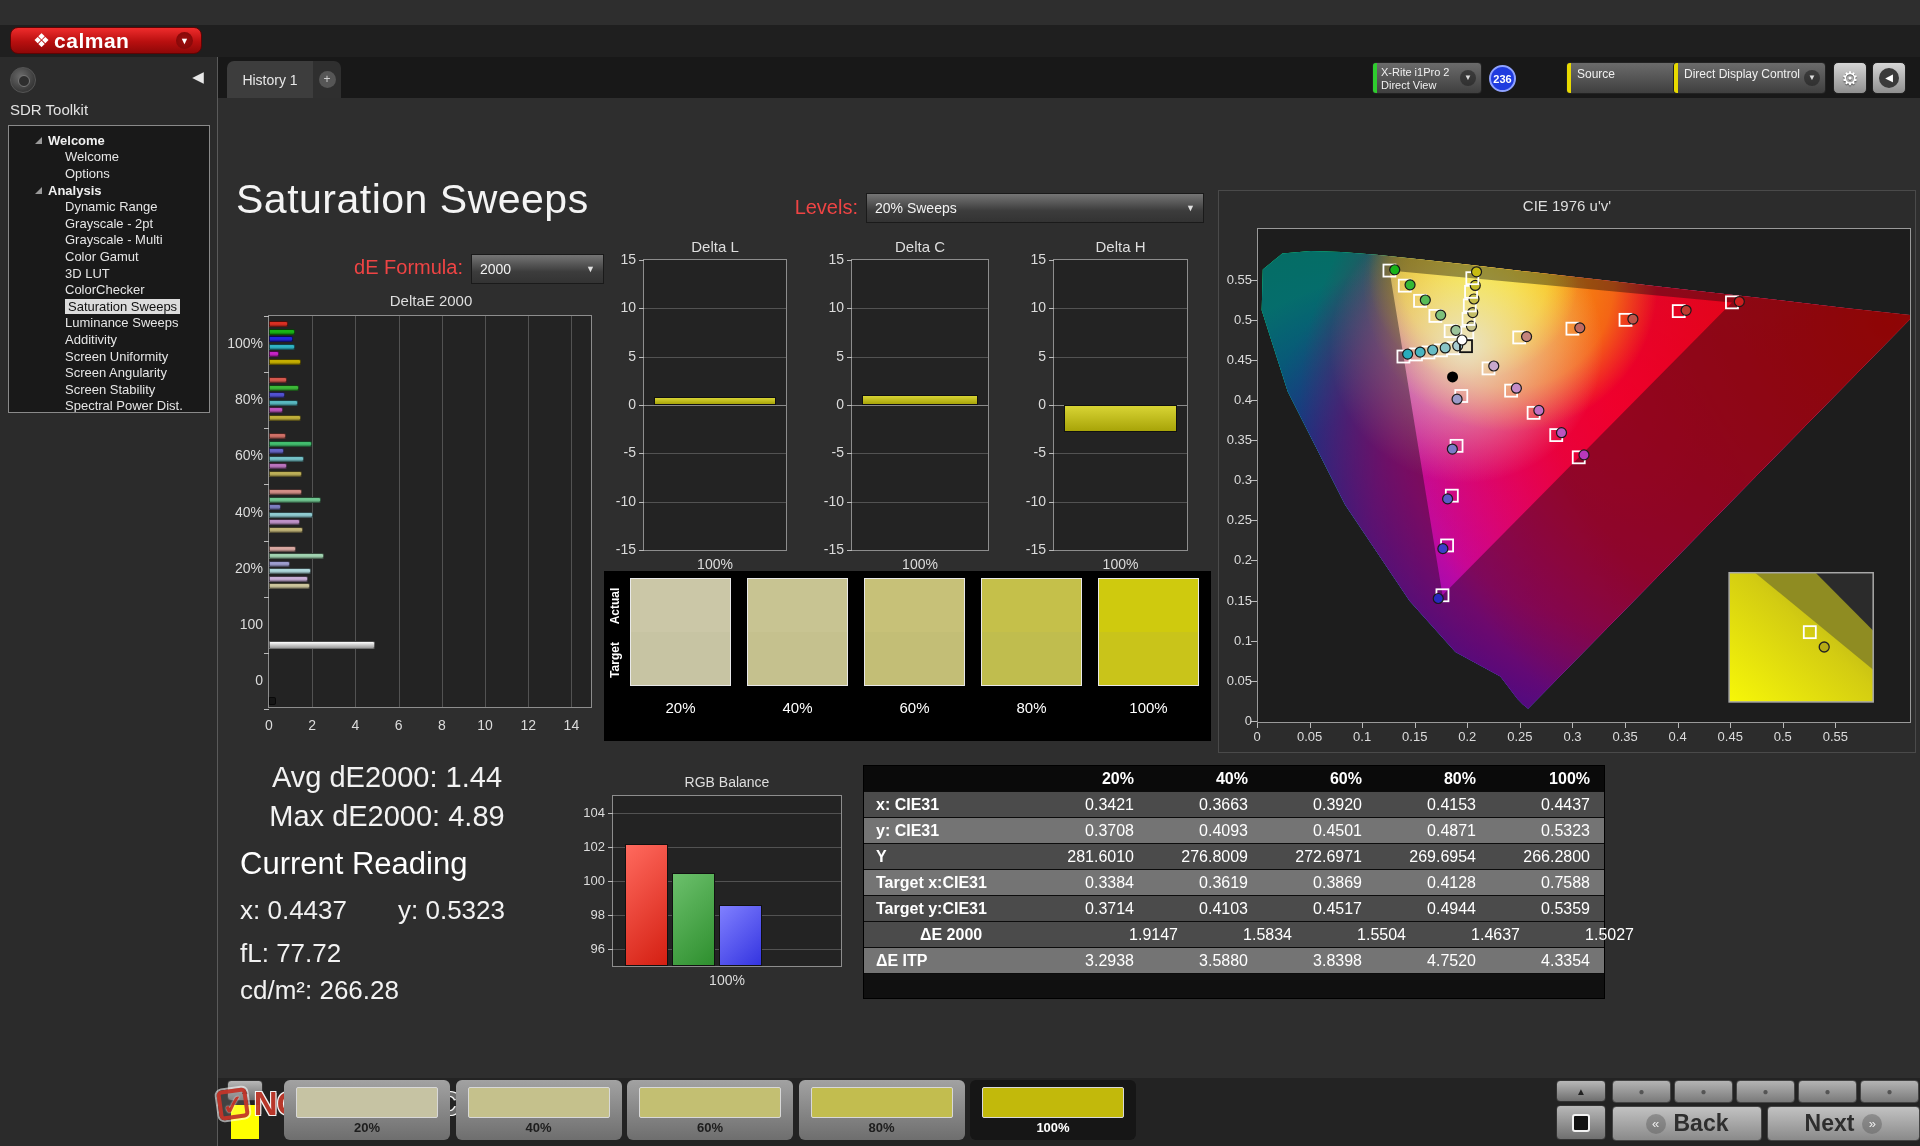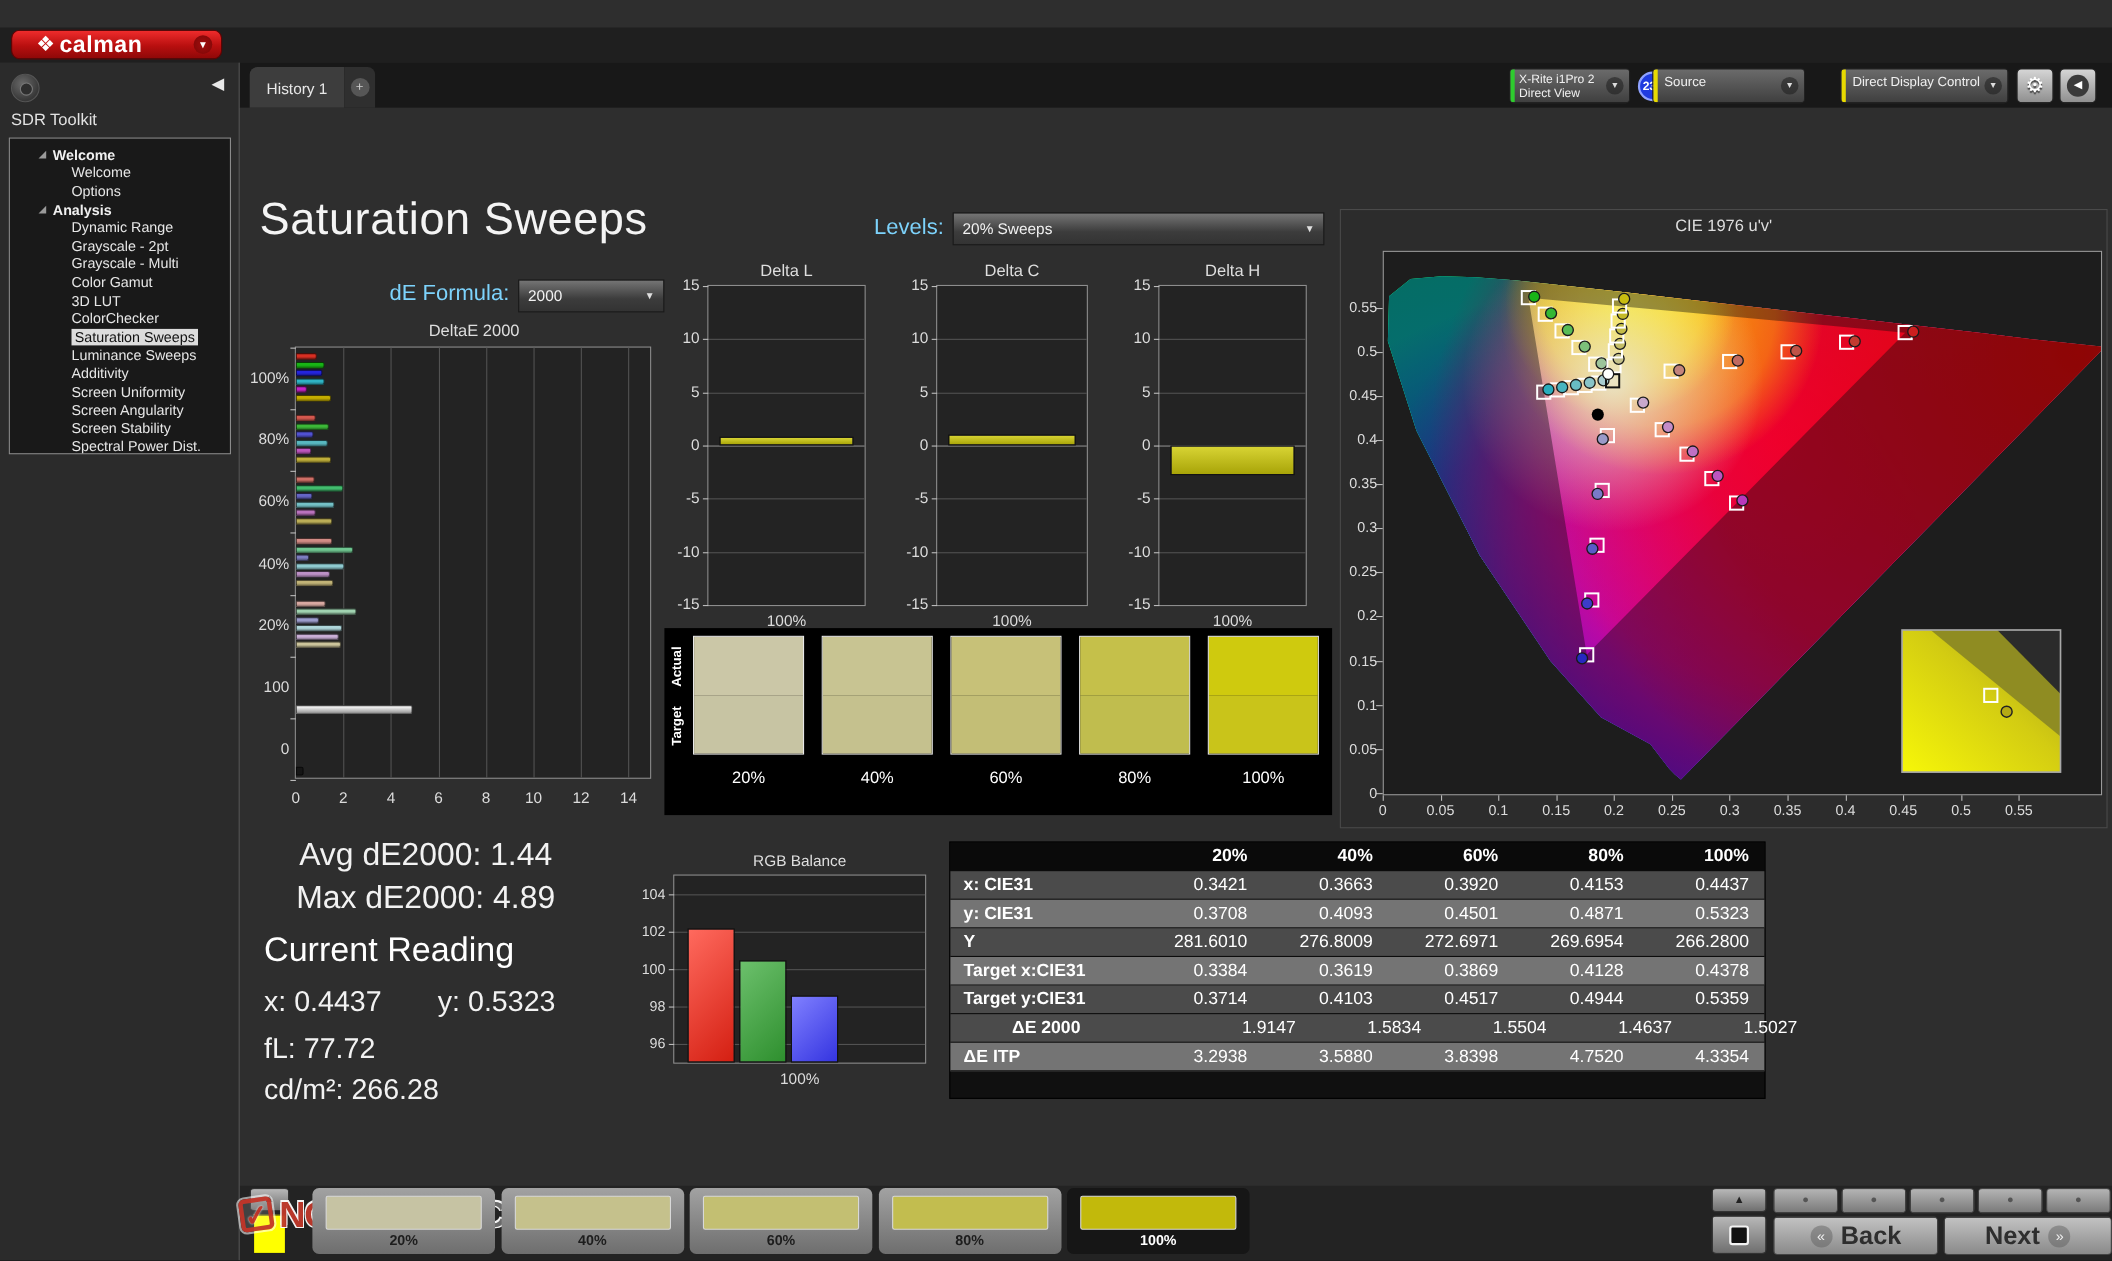--- a/index.html
+++ b/index.html
@@ -44,31 +44,31 @@
   
   #tabbar { left:218px; top:57px; width:1702px; height:41px; background:#181818; }
   #tab-history { left:9px; top:4px; width:86px; height:37px; background:#3d3d3d; border-radius:7px 0 0 0; color:#e8e8e8; font-size:14px; display:flex; align-items:center; justify-content:center; }
   #tab-add { left:95px; top:4px; width:28px; height:37px; background:#2f2f2f; border-radius:0 7px 0 0; display:flex; align-items:center; justify-content:center; }
   #tab-add b { width:17px; height:17px; border-radius:50%; background:#565656; color:#cfcfcf; font-size:12px; font-weight:normal; text-align:center; line-height:17px; }
   .hdrop { top:5px; height:32px; border-radius:4px; background:linear-gradient(#6b6b6b,#3f3f3f); border:1px solid #222; color:#f0f0f0; overflow:hidden; }
   .hdrop .stripe { position:absolute; left:0; top:0; width:4px; height:100%; }
   .hdrop .chev { position:absolute; right:5px; top:50%; margin-top:-8px; width:16px; height:16px; border-radius:50%; background:rgba(30,30,30,.55); color:#ddd; font-size:8px; text-align:center; line-height:16px; }
   #meter-drop { left:1154px; width:110px; font-size:11px; line-height:13px; padding:3px 0 0 8px; }
   #meter-badge { left:1271px; top:8px; width:27px; height:27px; border-radius:50%; background:#1f3bdf; border:2px solid #8fa2ff; color:#fff; font-size:11px; font-weight:bold; display:flex; align-items:center; justify-content:center; }
-  #source-drop { left:1284px; width:139px; font-size:12px; padding:4px 0 0 10px; }
+  #source-drop { left:1348px; width:139px; font-size:12px; padding:4px 0 0 10px; }
   #ddc-drop { left:1455px; width:153px; font-size:12px; padding:4px 0 0 10px; }
   .hsq { top:5px; width:34px; height:32px; border-radius:5px; background:linear-gradient(#d6d6d6,#8f8f8f); border:1px solid #222; display:flex; align-items:center; justify-content:center; }
   #gear-btn { left:1615px; color:#fff; font-size:19px; text-shadow:0 1px 1px #444; }
   #panel-collapse-btn { left:1654px; }
   #panel-collapse-btn b { width:20px; height:20px; border-radius:50%; background:#3a3a3a; color:#fff; font-size:10px; font-weight:normal; text-align:center; line-height:20px; }
 
   
   #content { left:218px; top:98px; width:1702px; height:980px; background:#2e2e2e; }
   #page-title { left:18px; top:78px; font-size:41px; font-weight:300; color:#f4f4f4; letter-spacing:0.5px; }
-  .fieldlabel { font-size:20px; color:#7dd3fc; text-align:right; }
+  .fieldlabel { font-size:20px; color:#ef4444; text-align:right; }
   #levels-label { left:500px; top:98px; width:140px; }
   #formula-label { left:120px; top:158px; width:125px; }
   .dropdown { background:linear-gradient(#757575,#3c3c3c 60%,#333); border:1px solid #1a1a1a; color:#f2f2f2; font-size:14px; display:flex; align-items:center; padding:0 8px; }
   .dropdown .arr { margin-left:auto; font-size:9px; color:#e0e0e0; }
   #levels-drop { left:648px; top:95px; width:338px; height:30px; }
   #formula-drop { left:253px; top:156px; width:133px; height:30px; }
 
   .plot { background:#232323; border:1px solid #8d8d8d; overflow:visible; }
   .charttitle { position:absolute; text-align:center; font-size:15px; color:#dedede; }
   .gridv { position:absolute; top:0; width:1px; height:100%; background:#525252; }
@@ -654,21 +654,21 @@
           <div>272.6971</div>
           <div>269.6954</div>
           <div>266.2800</div>
         </div>
         <div class="trow" style="background: rgb(116, 116, 116);">
           <div>Target x:CIE31</div>
           <div>0.3384</div>
           <div>0.3619</div>
           <div>0.3869</div>
           <div>0.4128</div>
-          <div>0.4378</div>
+          <div>0.7588</div>
         </div>
         <div class="trow" style="background: rgb(75, 75, 75);">
           <div>Target y:CIE31</div>
           <div>0.3714</div>
           <div>0.4103</div>
           <div>0.4517</div>
           <div>0.4944</div>
           <div>0.5359</div>
         </div>
         <div class="trow" style="background: rgb(75, 75, 75); padding-left: 44px;">

